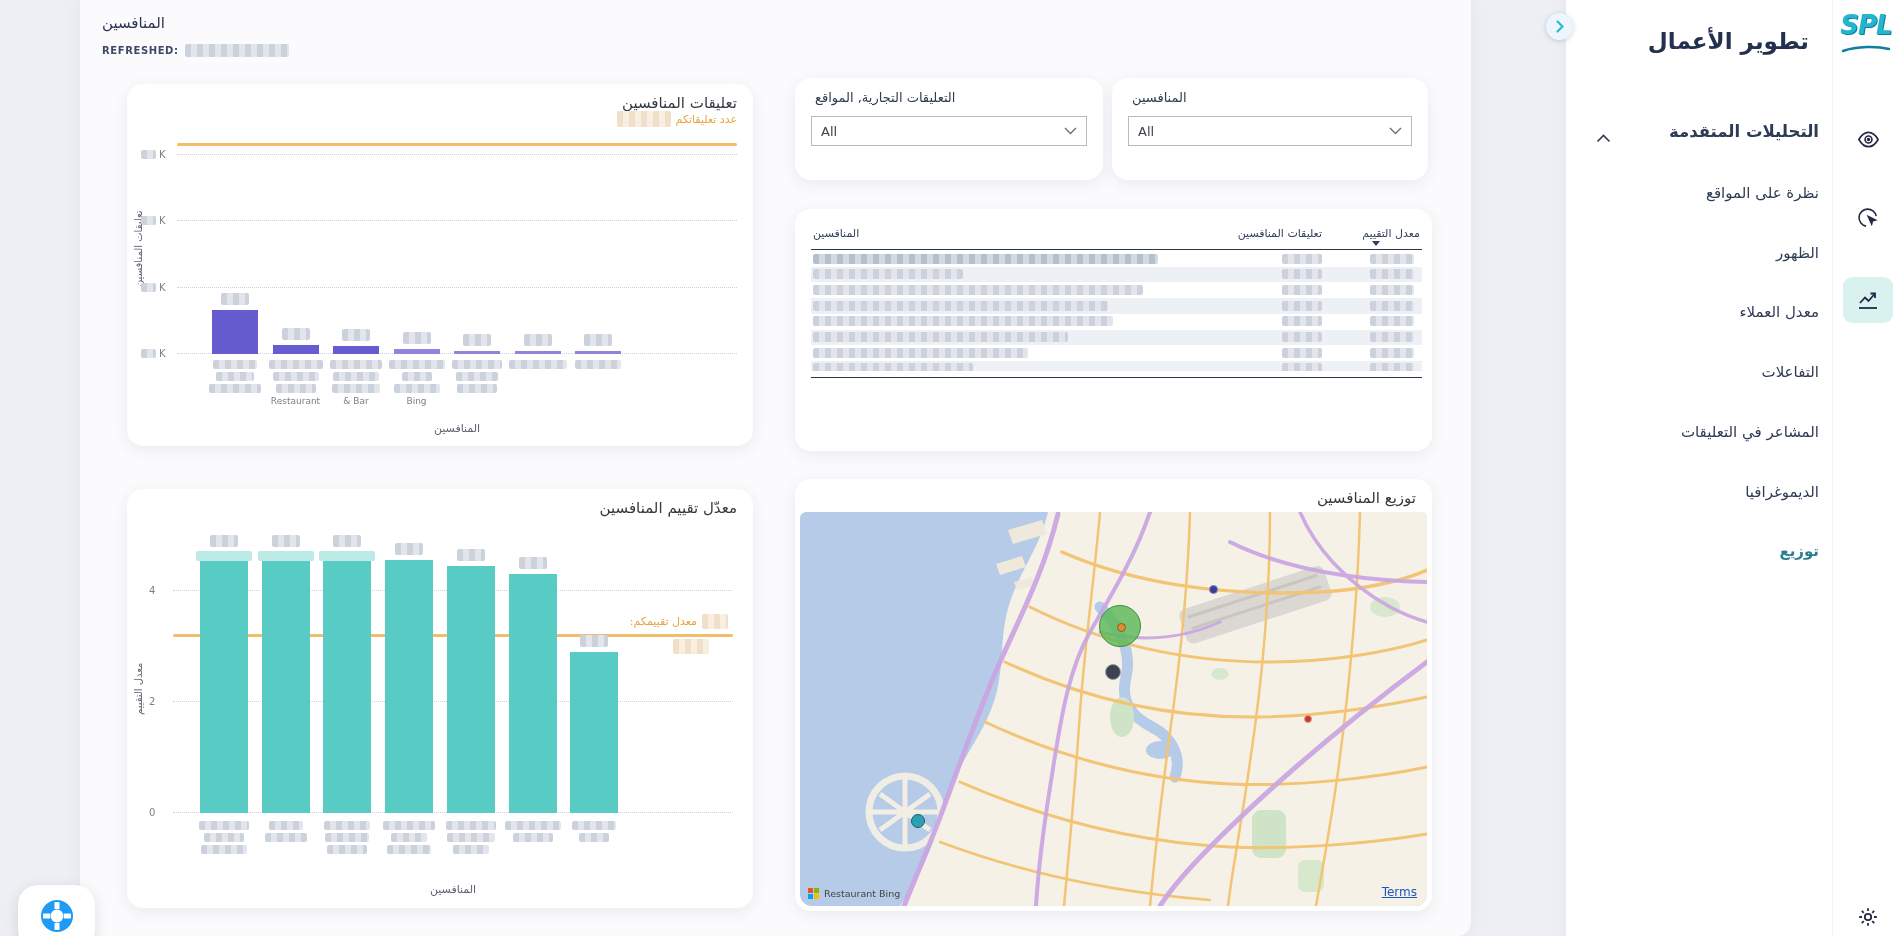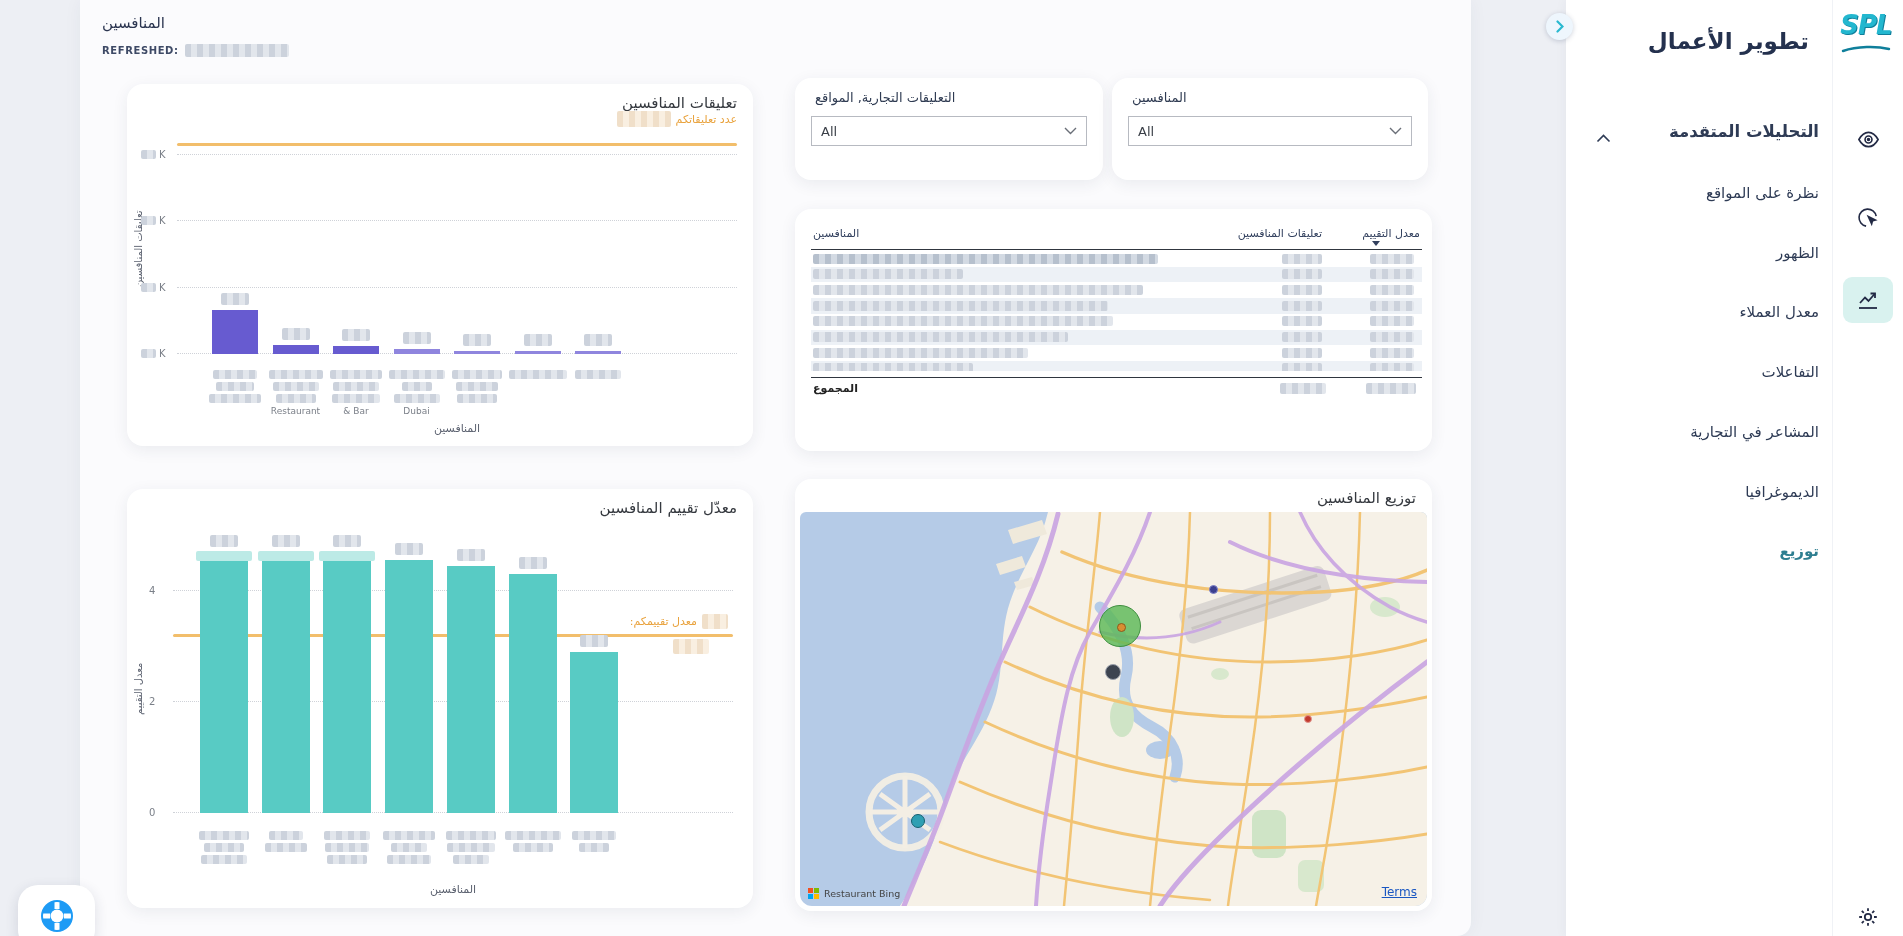--- a/index.html
+++ b/index.html
@@ -38,21 +38,21 @@
   .c2-plot{left:46px;right:20px;top:60px;height:264px;}
   .gridline{position:absolute;left:0;right:0;height:0;
     border-top:1px dotted #cfd2d8;}
   .tickrow{position:absolute;display:flex;align-items:center;gap:3px;}
   .tick-text{font-size:10px;color:#7a7f88;}
   .refline{position:absolute;left:0;right:0;height:3px;border-radius:2px;}
   .reflabel{position:absolute;display:flex;align-items:center;gap:5px;font-size:11px;direction:rtl;}
   .bar{position:absolute;bottom:0;}
   .cap{position:absolute;left:-4px;right:-4px;top:-1px;height:10px;border-radius:2px;}
   .dlabel{position:absolute;height:12px;width:28px;}
-  .xlabels{position:absolute;left:0;right:0;margin-top:10px;}
+  .xlabels{position:absolute;left:0;right:0;}
   .xstack{position:absolute;display:flex;flex-direction:column;align-items:center;gap:3px;}
   .xfrag{font-size:9px;color:#7a7f88;white-space:nowrap;}
   .axis-title-x{position:absolute;text-align:center;font-size:11px;color:#5c6270;direction:rtl;}
   .axis-title-y{position:absolute;font-size:10px;color:#5c6270;direction:rtl;
     writing-mode:vertical-rl;transform:rotate(180deg);text-align:center;}
   
   .slicerA{left:715px;top:78px;width:308px;height:102px;}
   .slicerB{left:1032px;top:78px;width:316px;height:102px;}
   .slicer-label{position:absolute;left:20px;top:12px;font-size:13px;color:#2f3b52;direction:rtl;}
   .selectbox{position:absolute;left:16px;right:16px;top:38px;height:30px;background:#fff;
@@ -182,21 +182,21 @@
           <div class="xstack" style="left: 147px; top: 0px; width: 64px;">
             <span class="px" style="width: 52px; height: 9px;"></span>
             <span class="px" style="width: 46px; height: 9px;"></span>
             <span class="px" style="width: 48px; height: 9px;"></span>
             <span class="xfrag">&amp; Bar</span>
           </div>
           <div class="xstack" style="left: 207.5px; top: 0px; width: 64px;">
             <span class="px" style="width: 56px; height: 9px;"></span>
             <span class="px" style="width: 30px; height: 9px;"></span>
             <span class="px" style="width: 46px; height: 9px;"></span>
-            <span class="xfrag">Dubai</span>
+            <span class="xfrag">Bing</span>
           </div>
           <div class="xstack" style="left: 268px; top: 0px; width: 64px;">
             <span class="px" style="width: 50px; height: 9px;"></span>
             <span class="px" style="width: 42px; height: 9px;"></span>
             <span class="px" style="width: 40px; height: 9px;"></span>
           </div>
           <div class="xstack" style="left: 328.5px; top: 0px; width: 64px;">
             <span class="px" style="width: 58px; height: 9px;"></span>
           </div>
           <div class="xstack" style="left: 389px; top: 0px; width: 64px;">
@@ -268,25 +268,20 @@
             <div class="px n1"></div>
             <div class="px n2"></div>
           </div>
           <div class="trow alt" style="top: 151.9px; height: 10px; overflow: hidden;">
             <div class="px name" style="width: 160px;"></div>
             <div class="px n1"></div>
             <div class="px n2"></div>
           </div>
         </div>
       <div class="total-line"></div>
-      <div class="total-row">
-        <span class="total-label">المجموع</span>
-        <span class="px" style="position:absolute;right:96px;top:3px;width:46px;height:11px;"></span>
-        <span class="px" style="position:absolute;right:6px;top:3px;width:50px;height:11px;"></span>
-      </div>
     </section>
 
     <section class="card chart2">
       <div class="card-title">معدّل تقييم المنافسين</div>
       <div class="axis-title-y" style="left:6px;top:130px;height:140px;">معدل التقييم</div>
       <div class="plot c2-plot" id="c2plot">
           <div class="gridline" style="bottom: 0px;"></div>
           <div class="tickrow" style="left: -24px; bottom: -5px; width: 24px; justify-content: flex-start;">
             <span class="tick-text">0</span>
           </div>
@@ -442,21 +437,21 @@
 
   <aside class="sidebar">
     <div class="rail-divider"></div>
     <div class="side-title">تطوير الأعمال</div>
     <div id="navitems">
         <div class="side-item bold" style="top: 122px;">التحليلات المتقدمة</div>
         <div class="side-item" style="top: 184px;">نظرة على المواقع</div>
         <div class="side-item" style="top: 244px; margin-left: 47px;">الظهور</div>
         <div class="side-item" style="top: 303px;">معدل العملاء</div>
         <div class="side-item" style="top: 363px;">التفاعلات</div>
-        <div class="side-item" style="top: 423px;">المشاعر في التجارية</div>
+        <div class="side-item" style="top: 423px;">المشاعر في التعليقات</div>
         <div class="side-item" style="top: 483px;">الديموغرافيا</div>
         <div class="side-item active" style="top: 542px;">توزيع</div>
       </div>
   <div class="expand-chevron" style="top: 128px;"><svg width="15" height="9" viewBox="0 0 15 9">
           <polyline points="1.5,7.5 7.5,1.5 13.5,7.5" fill="none" stroke="#2e3b55" stroke-width="1.6"></polyline>
         </svg></div>
     </aside>
 
   <div class="rail">
     <div class="logo">

